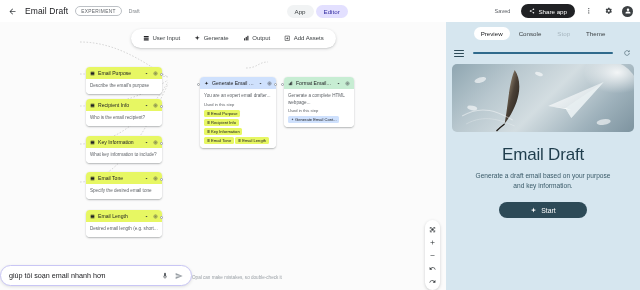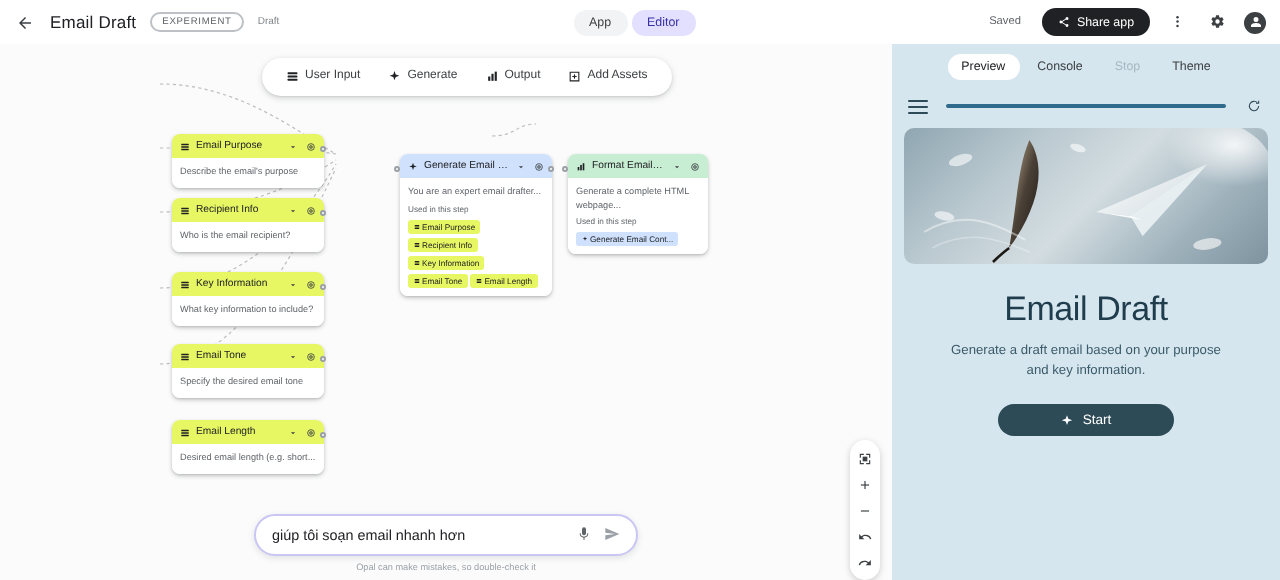--- a/index.html
+++ b/index.html
@@ -132,21 +132,21 @@
     box-shadow: 0 1px 3px rgba(60,64,67,.25);
     display: flex; flex-direction: column; align-items: center;
     padding: 3px 0; gap: 1px; z-index: 6;
   }
   .cc-btn { width: 13px; height: 12px; display: flex; align-items: center; justify-content: center; color: #3c4043; }
   .cc-btn svg { width: 7px; height: 7px; fill: #3c4043; }
 
   
   .promptwrap {
     position: absolute; left: 0; right: 0; bottom: 4px;
-    display: flex; flex-direction: column; align-items: center; z-index: 7;
+    display: flex; flex-direction: row; align-items: center; z-index: 7;
   }
   .promptbar {
     width: 192px; height: 21px;
     background: #fff; border: .8px solid #c9c6f5; border-radius: 12px;
     display: flex; align-items: center; gap: 5px;
     padding: 0 8px;
     box-shadow: 0 1px 3px rgba(60,64,67,.14);
   }
   .prompt-text { flex: 1; font-size: 7.2px; color: #202124; white-space: nowrap; overflow: hidden; }
   .p-ic { width: 9px; height: 9px; display: flex; align-items: center; justify-content: center; }

